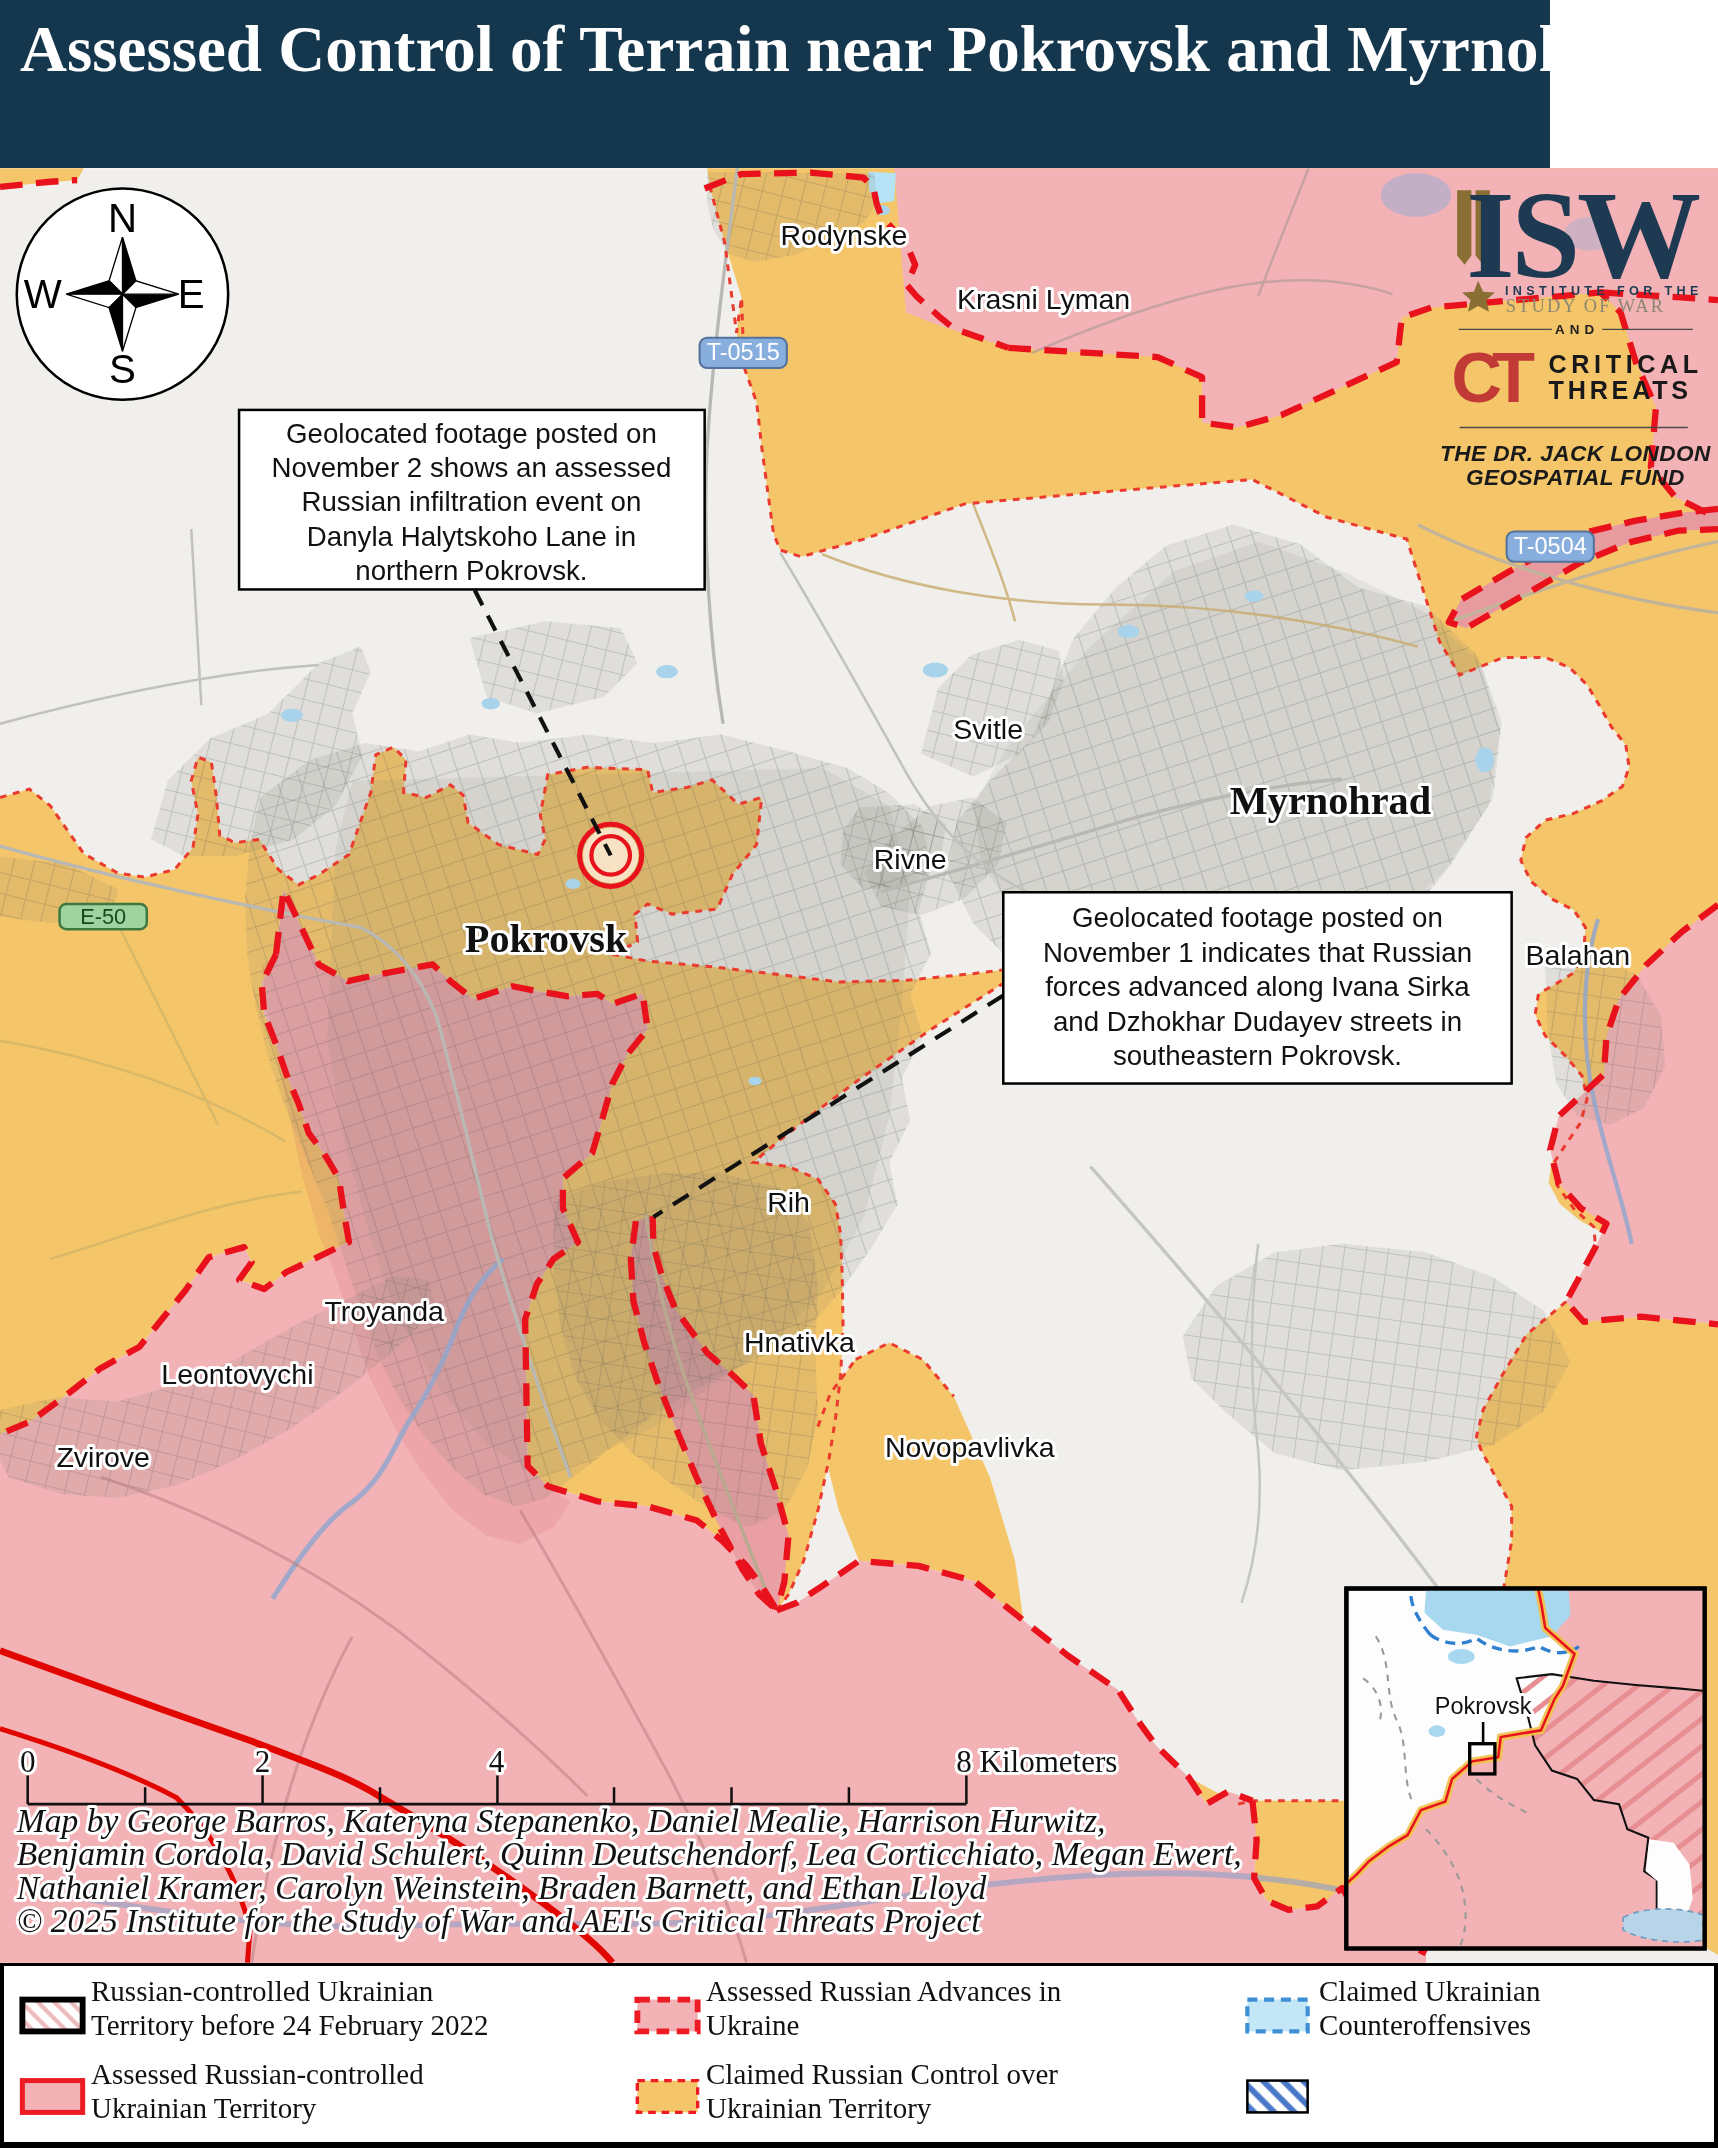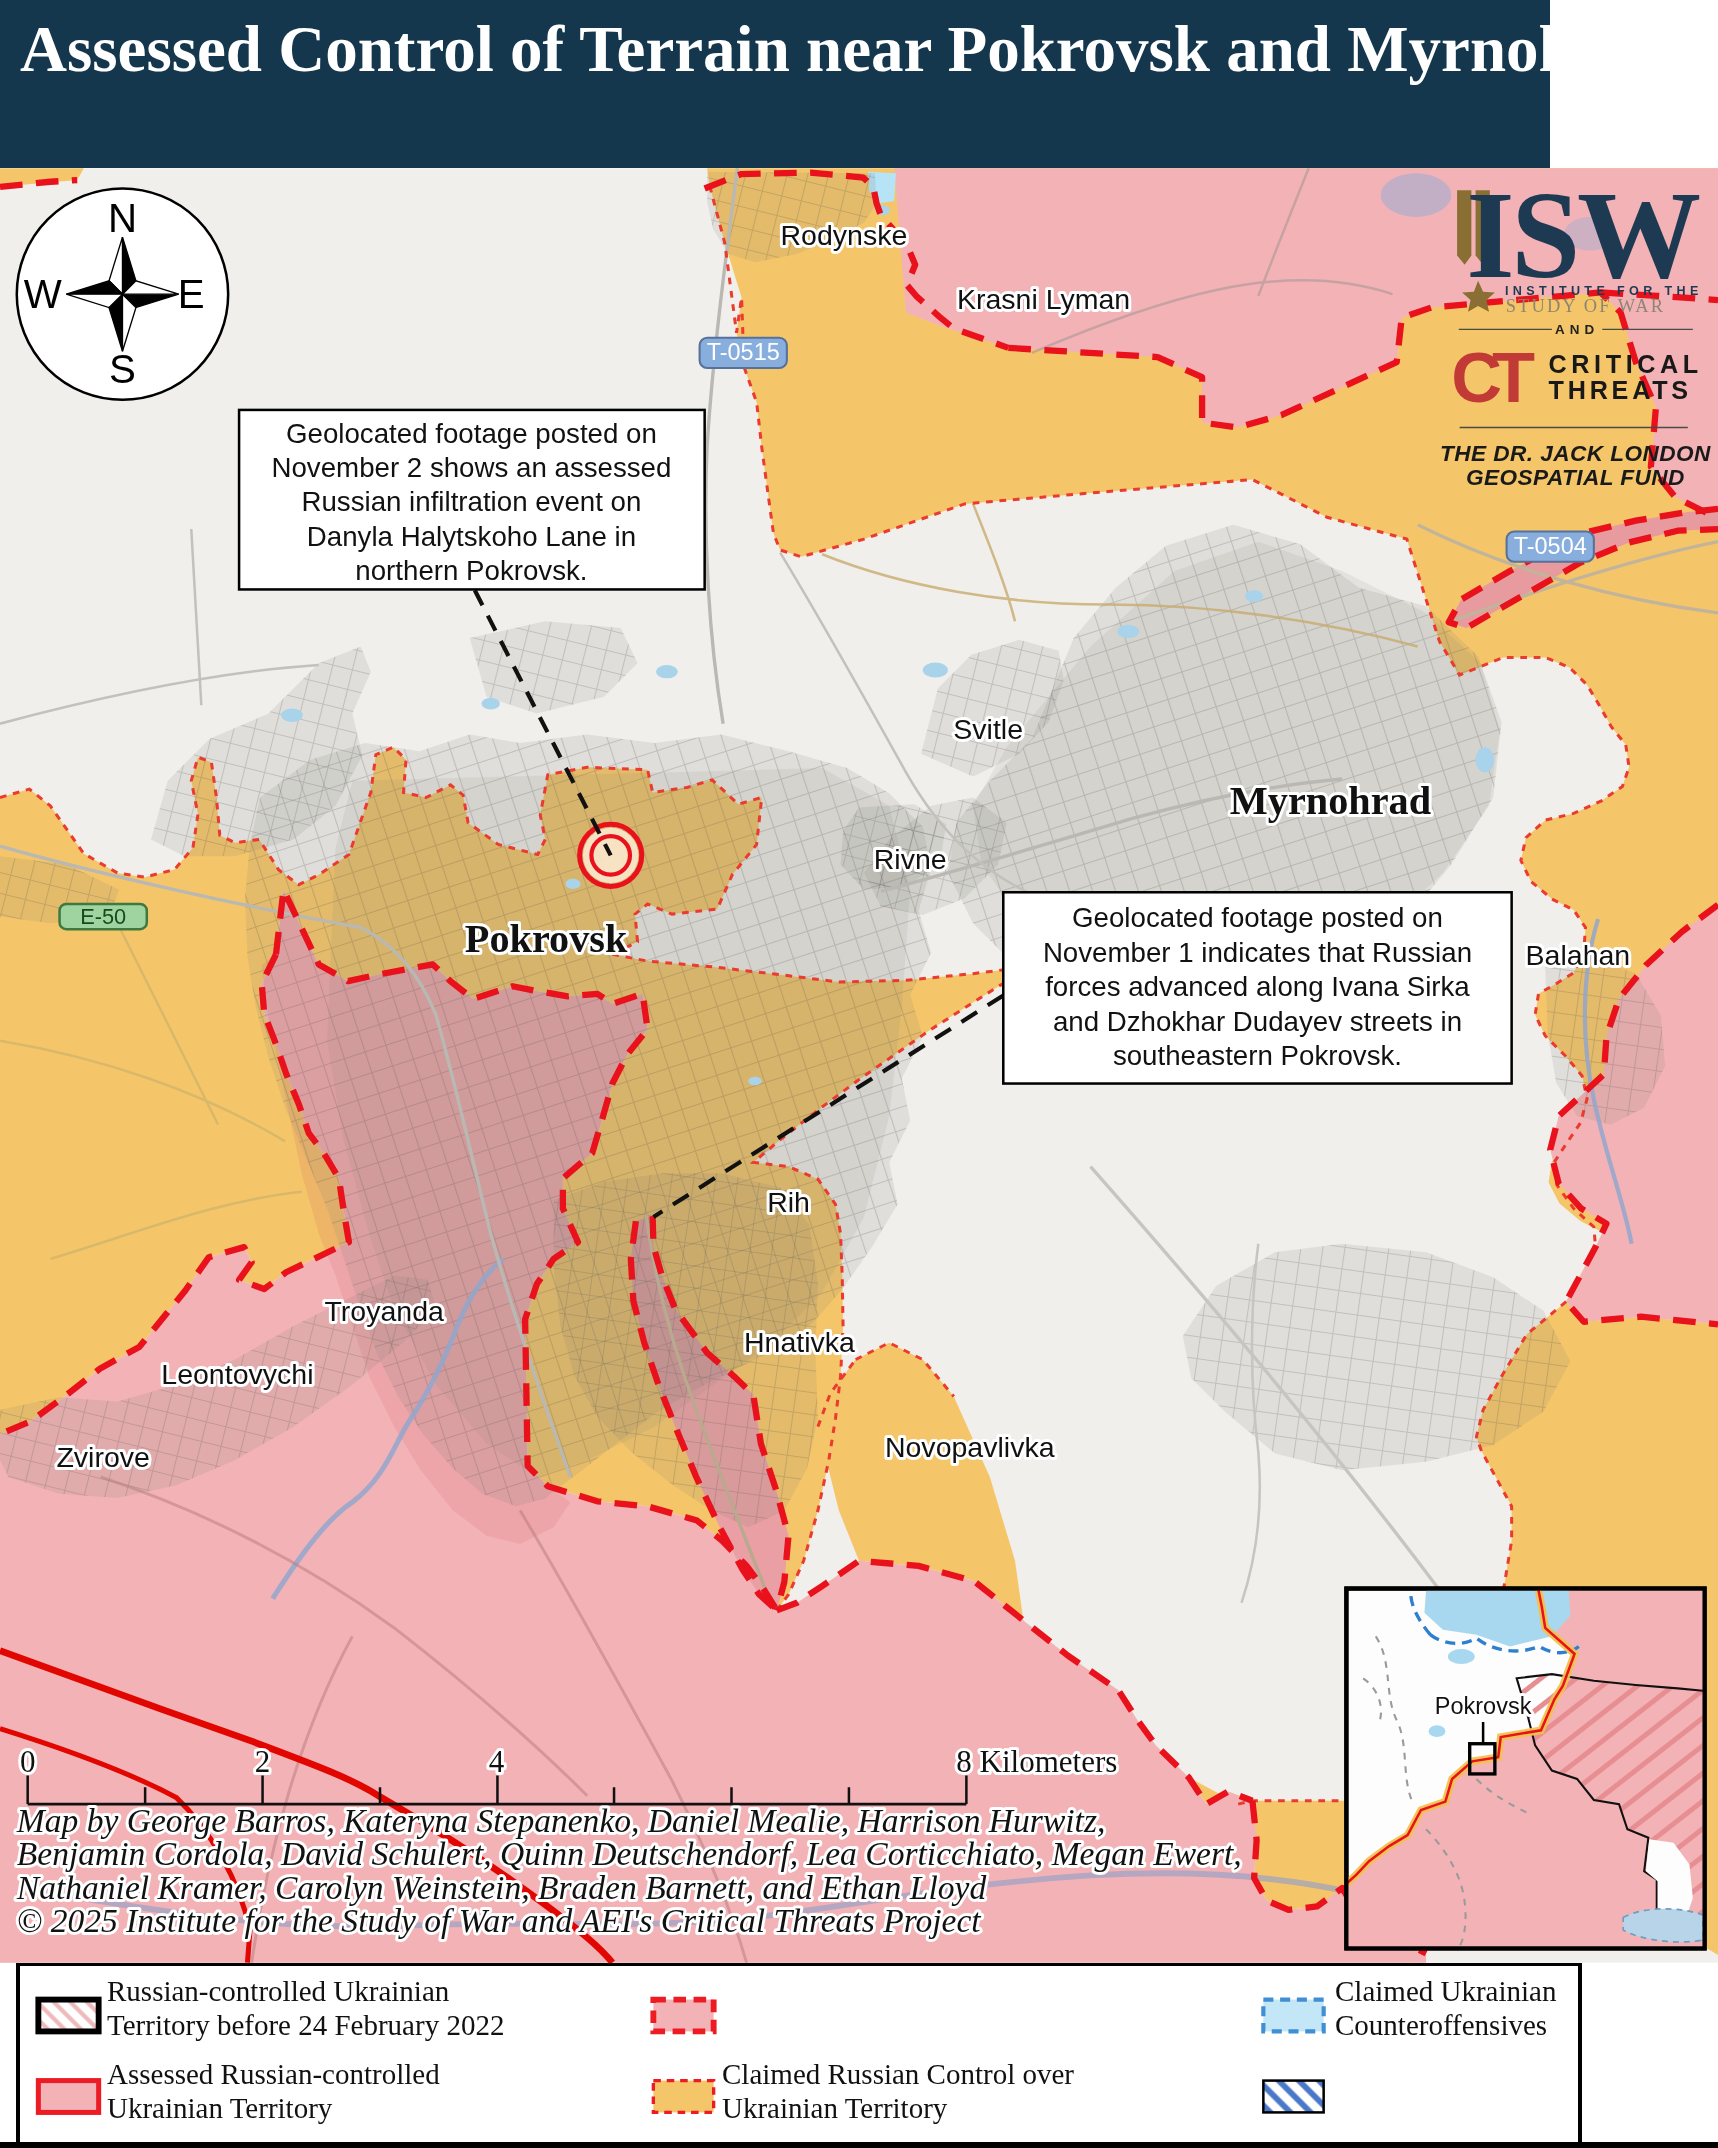--- a/index.html
+++ b/index.html
@@ -1,21 +1,21 @@
 <!DOCTYPE html>
 <html style="font-size:13.4px"><head>
 <meta charset="utf-8">
 <style>
   html,body{margin:0;padding:0;}
   body{width:1718px;height:2148px;position:relative;font-family:"Liberation Sans",sans-serif;background:#fff;overflow:hidden;}
   #hdr{position:absolute;left:0;top:0;width:1550px;height:168px;background:#14374e;color:#fff;font-family:"Liberation Serif",serif;font-weight:bold;}
   #hdr .l1{position:absolute;left:20px;top:11.7px;font-size:65px;white-space:nowrap;}
   #hdr .l2{position:absolute;left:20px;top:84px;font-size:65px;white-space:nowrap;}
   #map{position:absolute;left:0;top:168px;}
-  #legend{position:absolute;left:16px;top:1963px;width:1566px;height:181px;background:#fff;border-top:3.4px solid #000;border-left:4.2px solid #000;border-right:4.2px solid #000;box-sizing:border-box;}
+  #legend{position:absolute;left:0;top:1963px;width:1718px;height:181px;background:#fff;border-top:3.4px solid #000;border-left:4.2px solid #000;border-right:4.2px solid #000;box-sizing:border-box;}
   .lgtxt{position:absolute;font-family:"Liberation Serif",serif;font-size:29px;line-height:34px;color:#111;white-space:nowrap;}
   #botline{position:absolute;left:0;top:2142px;width:1718px;height:5.9px;background:#000;}
 </style>
 </head>
 <body>
 
 <div id="hdr">
 
   <div class="l1">Assessed Control of Terrain near Pokrovsk and Myrnohrad</div>
 
@@ -353,20 +353,21 @@
 <svg class="lgsw" style="position:absolute;left:15px;top:111px" width="67" height="39" viewBox="0 0 80 46">
       <rect x="4" y="4" width="72" height="38" fill="#f3b3b6" stroke="#ed1b24" stroke-width="6"></rect>
     </svg>
 
 <div class="lgtxt" style="left:87px;top:91px">Assessed Russian-controlled<br>Ukrainian Territory</div>
 
 <svg class="lgsw" style="position:absolute;left:630px;top:30px" width="67" height="39" viewBox="0 0 80 46">
       <rect x="4" y="4" width="72" height="38" fill="#f3b3b6" stroke="#ed1b24" stroke-width="7" stroke-dasharray="15 9"></rect>
     </svg>
 
+<div class="lgtxt" style="left:702px;top:8.4px">Assessed Russian Advances in<br>Ukraine</div>
 
 <svg class="lgsw" style="position:absolute;left:630px;top:111px" width="67" height="39" viewBox="0 0 80 46">
       <rect x="4" y="4" width="72" height="38" fill="#f5c669" stroke="#ed1b24" stroke-width="4" stroke-dasharray="9 7"></rect>
     </svg>
 
 <div class="lgtxt" style="left:702px;top:91px">Claimed Russian Control over<br>Ukrainian Territory</div>
 
 <svg class="lgsw" style="position:absolute;left:1240px;top:30px" width="67" height="39" viewBox="0 0 80 46">
       <rect x="4" y="4" width="72" height="38" fill="#c3e7f7" stroke="#3f8fd4" stroke-width="5" stroke-dasharray="12 8"></rect>
     </svg>

